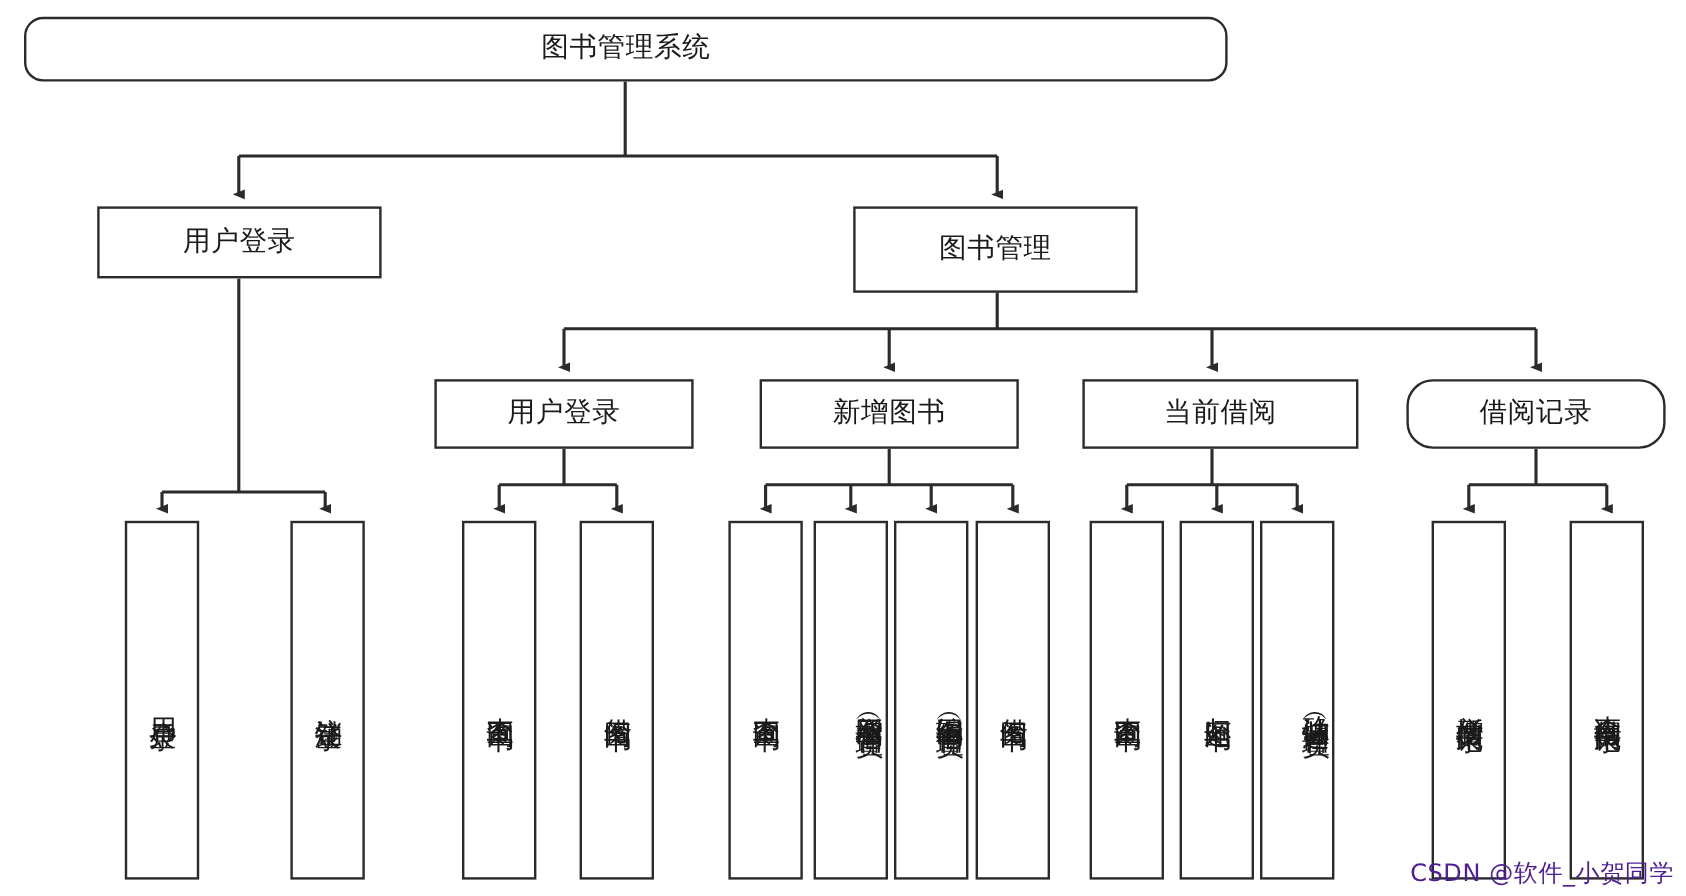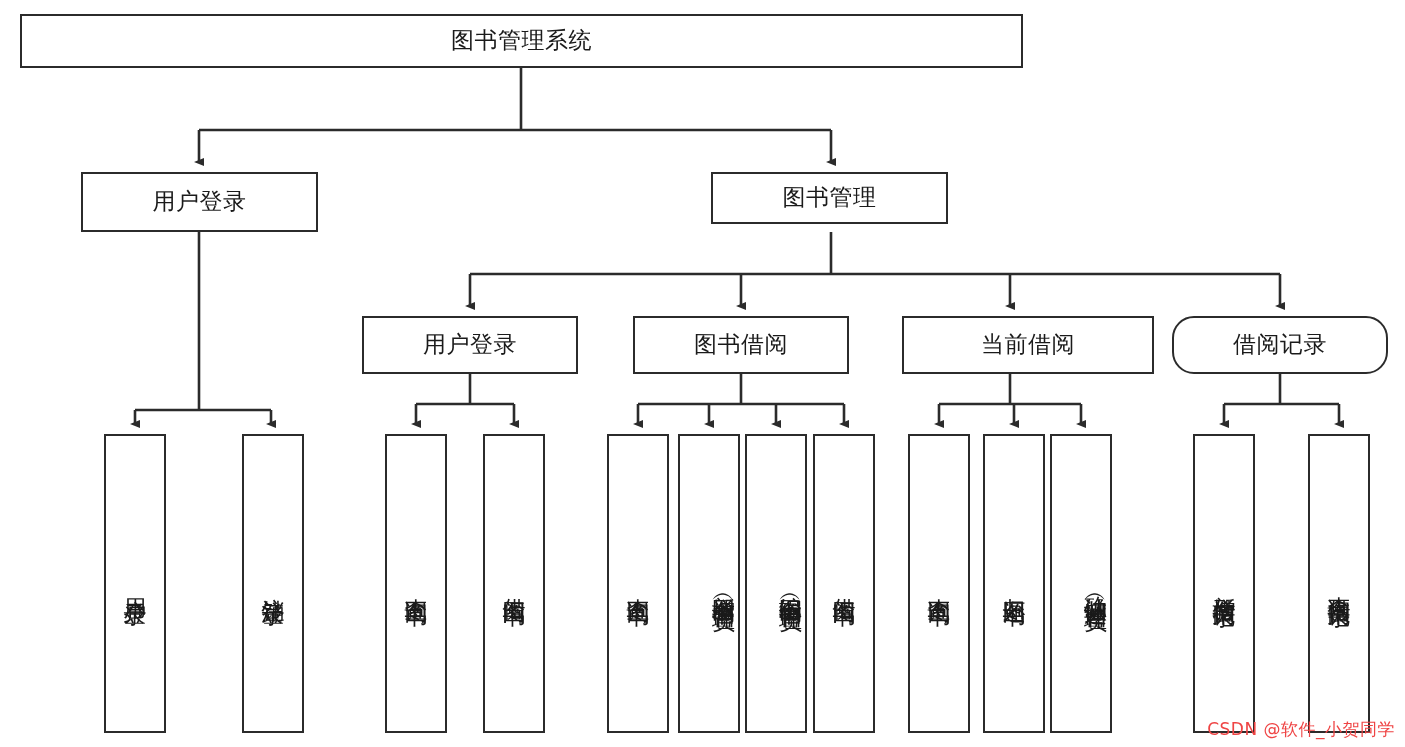--- a/index.html
+++ b/index.html
@@ -51,22 +51,22 @@
     padding-top: 6px;
   }
   .node-v.mid {
     align-items: center;
     padding-top: 0;
   }
   .watermark {
     position: absolute;
     right: 10px;
     bottom: 6px;
-    font-size: 17px;
-    color: #ef4444;
+    font-size: 20px;
+    color: #4c1d95;
     white-space: nowrap;
     letter-spacing: 0.5px;
   }
 </style>
 </head>
 <body>
 
 <div id="canvas">
 
   <svg id="edges" viewBox="0 0 1405 747" xmlns="http://www.w3.org/2000/svg">
@@ -112,38 +112,38 @@
       <path d="M1014,404 L1014,424" marker-end="url(#arrow)"></path>
       <path d="M1081,404 L1081,424" marker-end="url(#arrow)"></path>
 
       <path d="M1280,374 L1280,404"></path>
       <path d="M1224,404 L1339,404"></path>
       <path d="M1224,404 L1224,424" marker-end="url(#arrow)"></path>
       <path d="M1339,404 L1339,424" marker-end="url(#arrow)"></path>
     </g>
   </svg>
 
-  <div class="node node-h" style="left: 20px; top: 14px; width: 1003px; height: 54px;">
+  <div class="node node-h" style="left: 20px; top: 14px; width: 1003px; height: 54px; border-radius: 16px;">
     <span>图书管理系统</span>
   </div>
 
   <div class="node node-h" style="left: 81px; top: 172px; width: 237px; height: 60px;">
     <span>用户登录</span>
   </div>
-  <div class="node node-h" style="left: 711px; top: 172px; width: 237px; height: 52px; text-align: center;">
+  <div class="node node-h" style="left: 711px; top: 172px; width: 237px; height: 72px; text-align: center;">
     <span>图书管理</span>
   </div>
 
   <div class="node node-h" style="left: 362px; top: 316px; width: 216px; height: 58px;">
     <span>用户登录</span>
   </div>
   <div class="node node-h" style="left: 633px; top: 316px; width: 216px; height: 58px;">
-    <span>图书借阅</span>
+    <span>新增图书</span>
   </div>
-  <div class="node node-h" style="left: 902px; top: 316px; width: 252px; height: 58px;">
+  <div class="node node-h" style="left: 902px; top: 316px; width: 230px; height: 58px;">
     <span>当前借阅</span>
   </div>
   <div class="node node-h" style="left: 1172px; top: 316px; width: 216px; height: 58px; border-radius: 22px;">
     <span>借阅记录</span>
   </div>
 
   <div class="node node-v mid" style="left: 104px; top: 434px; width: 62px; height: 299px;">
     <span>用户登录</span>
   </div>
   <div class="node node-v mid" style="left: 242px; top: 434px; width: 62px; height: 299px;">

